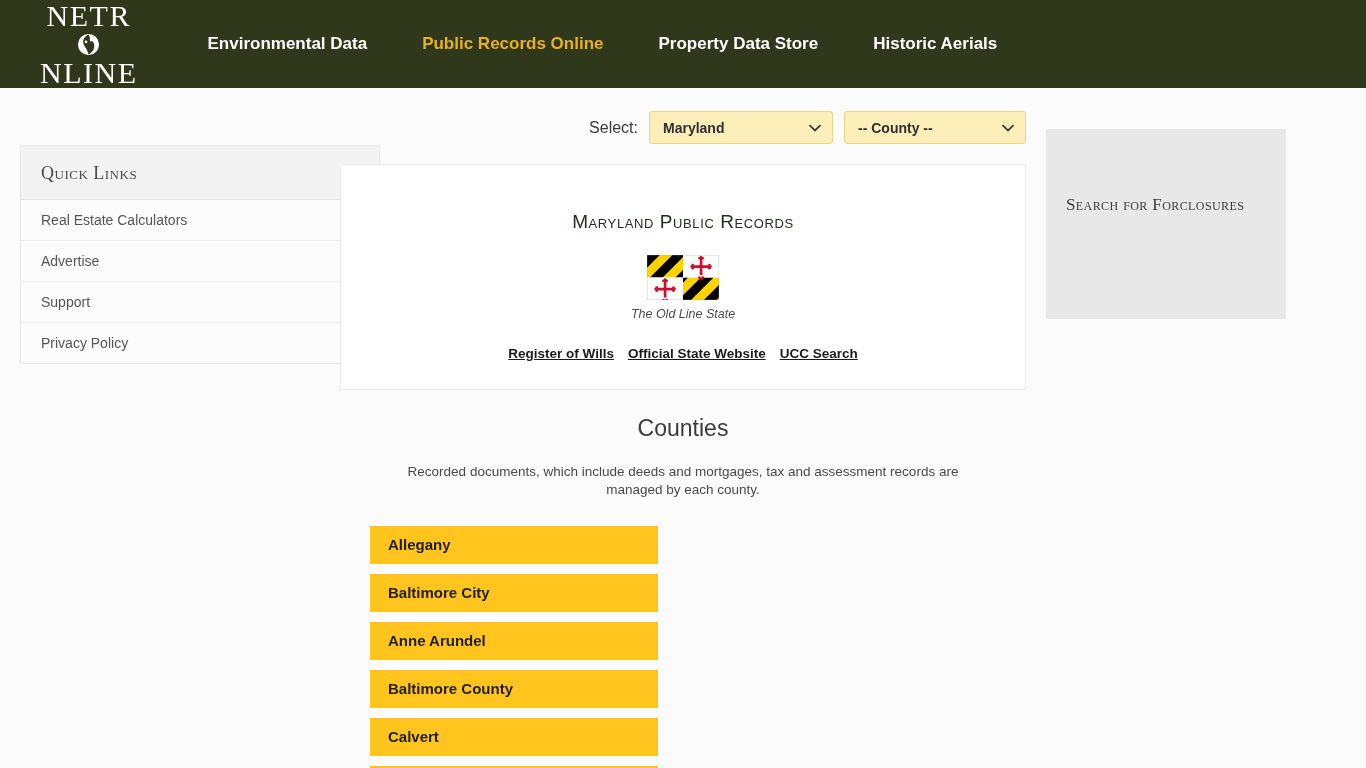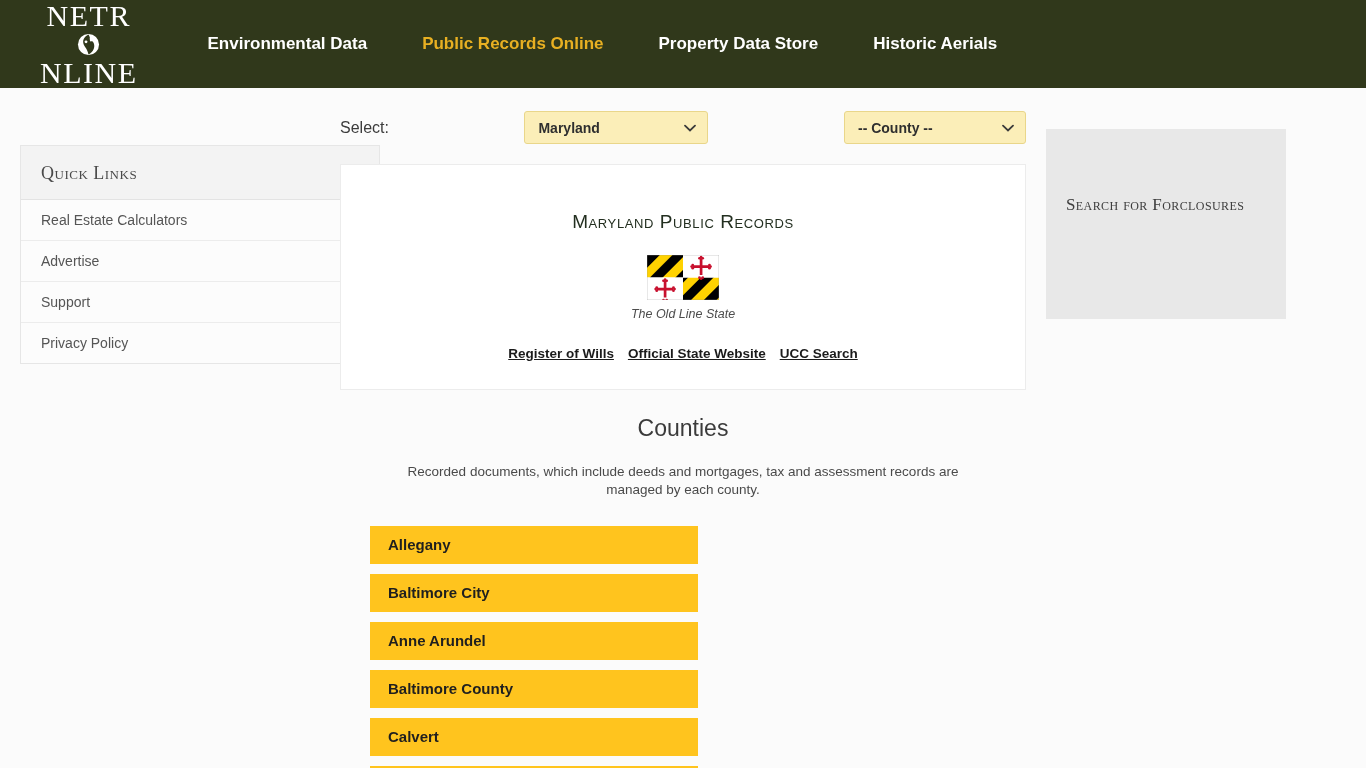--- a/index.html
+++ b/index.html
@@ -92,21 +92,21 @@
 
   
   .center {
     position: absolute;
     left: 340px; top: 0;
     width: 686px;
   }
   .select-bar {
     display: flex;
     align-items: center;
-    justify-content: space-between;
+    justify-content: flex-end;
     gap: 11px;
     padding: 23px 0 20px 0;
   }
   .select-label {
     font-size: 16px;
     color: #3b3b3b;
   }
   .dropdown {
     position: relative;
     background: #fbeeb8;
@@ -189,21 +189,21 @@
     max-width: 600px;
     margin: 21px auto 0 auto;
   }
   .county-list {
     margin-top: 27px;
     padding-left: 30px;
   }
   .county-btn {
     display: flex;
     align-items: center;
-    width: 328px;
+    width: 288px;
     height: 38px;
     background: #FFC41E;
     color: #1f1f1f;
     font-size: 15px;
     font-weight: bold;
     padding-left: 18px;
     margin-bottom: 10px;
     text-decoration: none;
     cursor: pointer;
   }

